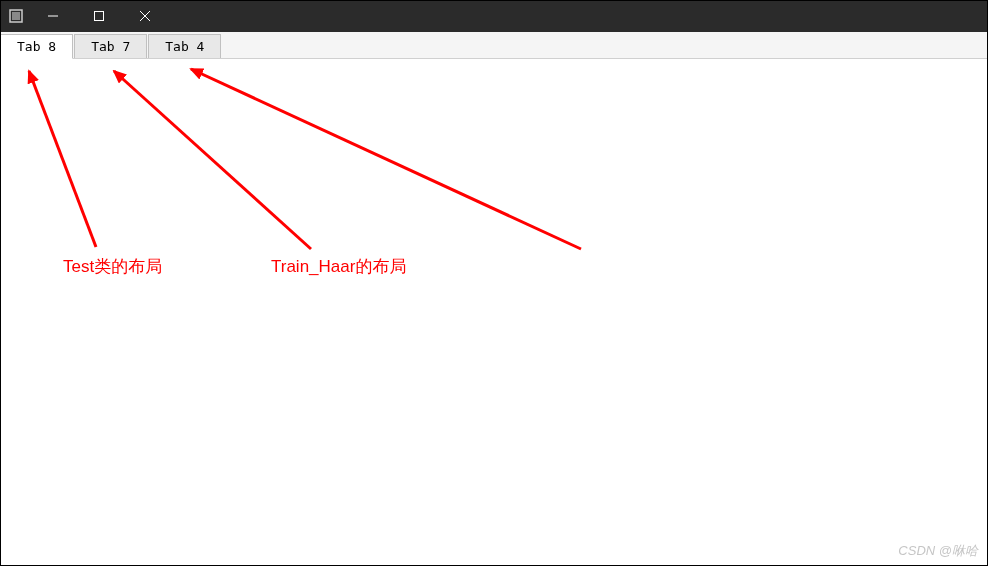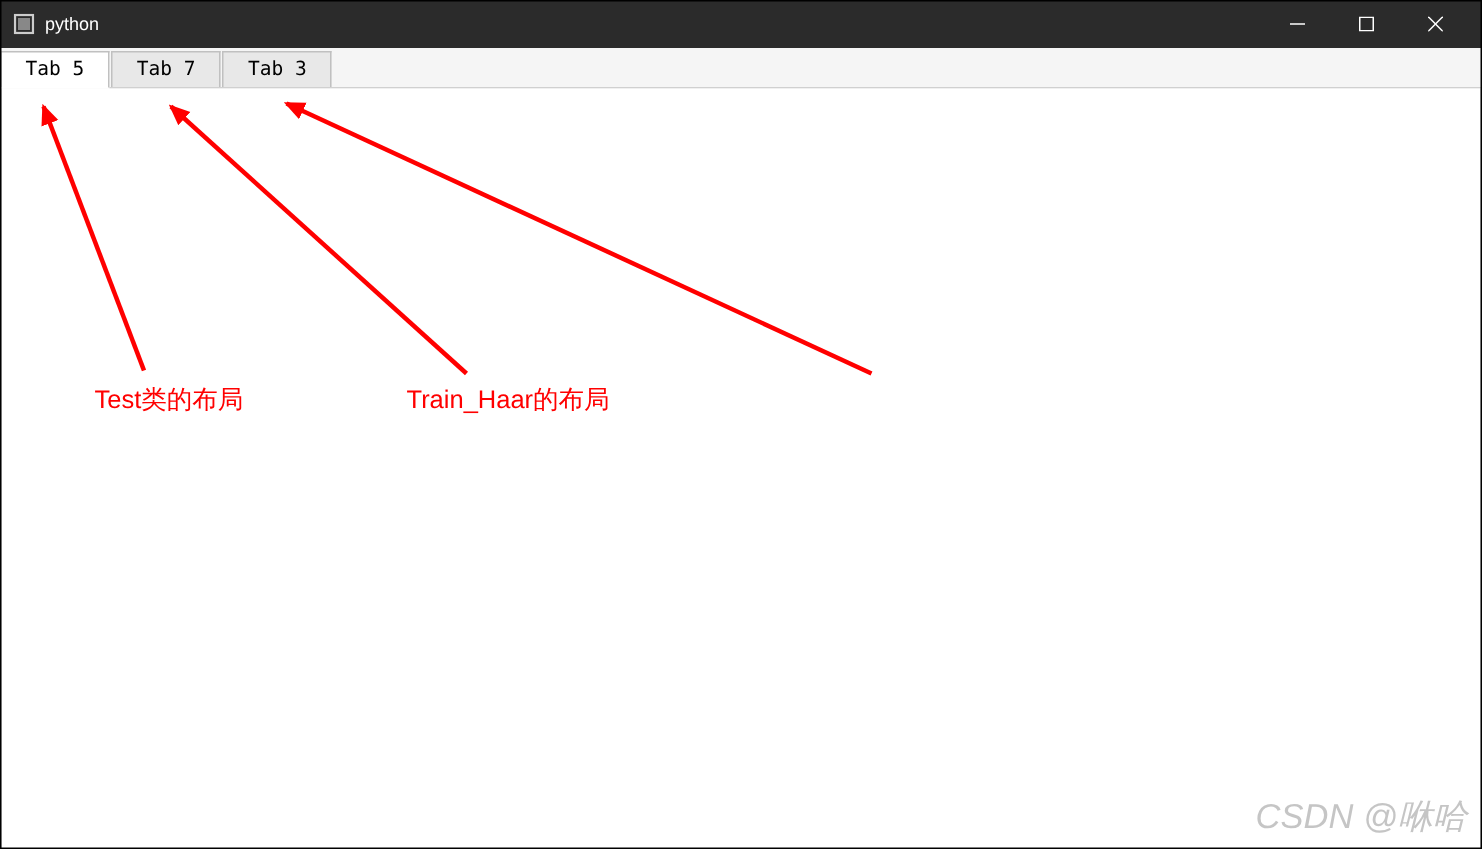--- a/index.html
+++ b/index.html
@@ -88,21 +88,21 @@
       position: absolute;
       top: 0;
       left: 0;
       pointer-events: none;
     }
     .watermark {
       position: absolute;
       bottom: 6px;
       right: 10px;
       color: rgba(150,150,150,0.55);
-      font-size: 23px;
+      font-size: 13px;
       font-style: italic;
       font-family: "Microsoft YaHei", Arial, sans-serif;
     }
     .outer-border {
       position: absolute;
       top: 0;
       left: 0;
       right: 0;
       bottom: 0;
       border: 1px solid #000;
@@ -112,21 +112,20 @@
 </head>
 <body>
 
 <div class="titlebar">
   <span class="titlebar-icon">
     <svg width="14" height="14" viewBox="0 0 14 14">
       <rect x="1" y="1" width="12" height="12" fill="none" stroke="#ccc" stroke-width="1.5"></rect>
       <rect x="3" y="3" width="8" height="8" fill="#888"></rect>
     </svg>
   </span>
-  <span class="titlebar-title">python</span>
   <div class="window-controls">
     <div class="window-btn">
       <svg width="10" height="10" viewBox="0 0 10 10">
           <line x1="0" y1="5" x2="10" y2="5" stroke="#fff" stroke-width="1"></line>
         </svg>
     </div>
     <div class="window-btn">
       <svg width="10" height="10" viewBox="0 0 10 10">
           <rect x="0.5" y="0.5" width="9" height="9" fill="none" stroke="#fff" stroke-width="1"></rect>
         </svg>
@@ -134,23 +133,23 @@
     <div class="window-btn close">
       <svg width="10" height="10" viewBox="0 0 10 10">
           <line x1="0" y1="0" x2="10" y2="10" stroke="#fff" stroke-width="1"></line>
           <line x1="10" y1="0" x2="0" y2="10" stroke="#fff" stroke-width="1"></line>
         </svg>
     </div>
   </div>
 </div>
 
 <div class="tab-container">
-  <div class="tab active">Tab 5</div>
+  <div class="tab active">Tab 8</div>
   <div class="tab">Tab 7</div>
-  <div class="tab">Tab 3</div>
+  <div class="tab">Tab 4</div>
 </div>
 
 <div class="content">
   <svg class="svg-overlay" width="988" height="510">
     <defs>
       <marker id="arrowhead" markerWidth="14" markerHeight="14" refX="12" refY="6" orient="auto" markerUnits="userSpaceOnUse">
         <polygon points="0 0, 14 6, 0 12" fill="#ff0000"></polygon>
       </marker>
     </defs>
     <line x1="95" y1="188" x2="28" y2="12" stroke="#ff0000" stroke-width="3" marker-end="url(#arrowhead)"></line>

